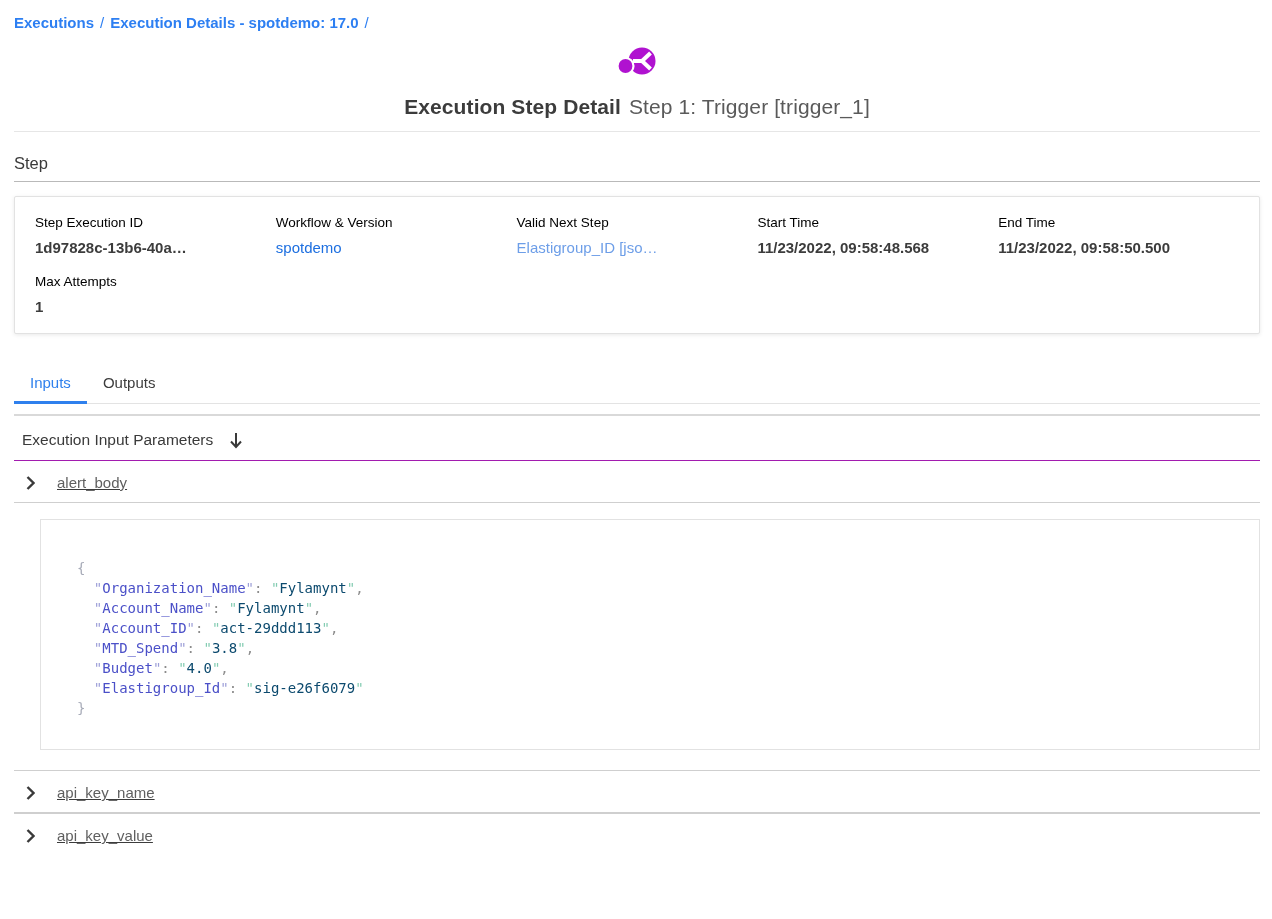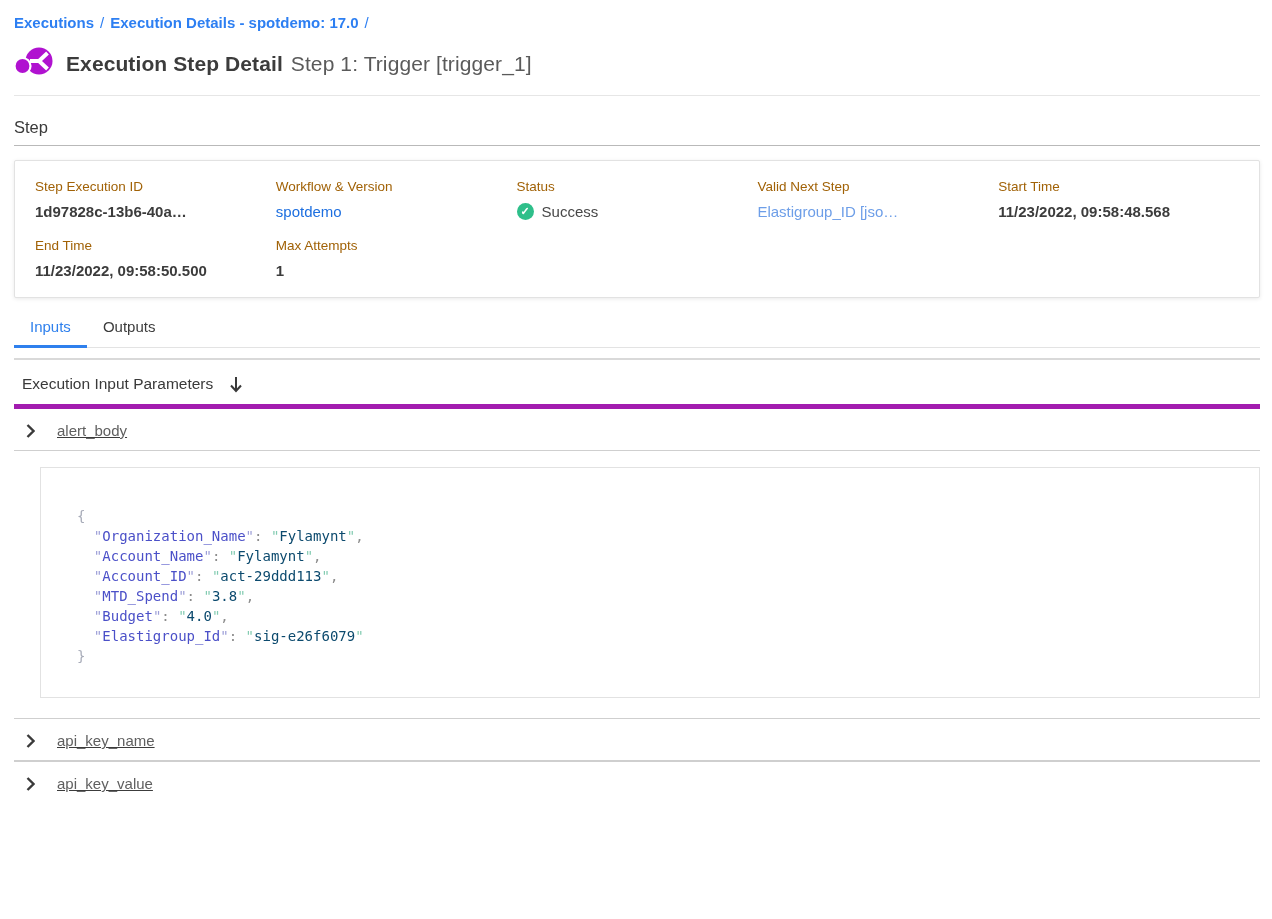--- a/index.html
+++ b/index.html
@@ -10,61 +10,61 @@
     color: #3c3c3c;
   }
   .page { padding: 0 12px 0 14px; }
 
   
   .breadcrumb { padding-top: 14px; font-size: 15px; color: #2d7ff2; font-weight: bold; }
   .breadcrumb .crumb { cursor: pointer; text-align: right; }
   .breadcrumb .sep { margin: 0 6px; font-weight: normal; }
 
   
-  .title-row { margin-top: 14px; display: flex; align-items: center; gap: 12px; }
+  .title-row { margin-top: 14px; display: flex; align-items: center; gap: 12px; flex-direction: column; }
   .title-row h1 { font-size: 21px; font-weight: bold; color: #3c3c3c; letter-spacing: 0.1px; }
   .title-row h1 .subtitle { font-weight: normal; color: #5a5a5a; margin-left: 8px; }
   .title-divider { margin-top: 12px; border: none; border-top: 1px solid #e6e6e6; }
 
   
   .info-heading { margin-top: 22px; font-size: 16.5px; color: #3a3a3a; }
   .info-divider { margin-top: 8px; border: none; border-top: 1px solid #b9b9b9; }
 
   .info-card {
     margin-top: 14px;
     border: 1px solid #e2e2e2; border-radius: 2px;
     box-shadow: 0 1px 4px rgba(0,0,0,0.09);
     padding: 18px 20px;
     display: grid; grid-template-columns: repeat(5, 1fr); row-gap: 18px;
     background: #fff;
   }
-  .field .label { font-size: 13.5px; color: #a16207; margin-bottom: 9px; }
+  .field .label { font-size: 13.5px; color: #000000; margin-bottom: 9px; }
   .field .value { font-size: 15px; font-weight: bold; color: #3c3c3c; }
   .field .value.link { color: #1d6fe0; font-weight: normal; cursor: pointer; }
   .field .value.link-light { color: #6d9ee8; font-weight: normal; cursor: pointer; }
   .field .value.status { display: flex; align-items: center; gap: 8px; font-weight: normal; color: #474747; }
   .check-circle {
     width: 17px; height: 17px; border-radius: 50%;
     background: #2ebf8a; color: #ffffff;
     display: inline-flex; align-items: center; justify-content: center;
     font-size: 11px; font-weight: bold; line-height: 1;
   }
 
   
-  .tabbar { margin-top: 12px; display: flex; border-bottom: 1px solid #e3e3e3; }
+  .tabbar { margin-top: 32px; display: flex; border-bottom: 1px solid #e3e3e3; }
   .tab { padding: 8px 16px 10px 16px; font-size: 15px; color: #3c3c3c; cursor: pointer; }
   .tab.active { color: #2f80ed; border-bottom: 3px solid #2f80ed; margin-bottom: -1px; }
   .thick-divider { margin-top: 10px; height: 2px; background: #d9d9d9; }
 
   
   .params-header {
     padding: 15px 8px 11px 8px;
     display: flex; align-items: center; gap: 16px;
     font-size: 15.5px; color: #3a3a3a;
-    border-bottom: 5px solid #a21caf;
+    border-bottom: 1px solid #a21caf;
   }
 
   
   .section-row {
     padding: 13px 8px 11px 12px;
     display: flex; align-items: center; gap: 22px;
     border-bottom: 1px solid #cfcfcf;
     cursor: pointer;
     text-decoration: underline;
   }
@@ -134,27 +134,20 @@
   <div class="info-card">
     <div class="field">
       <div class="label">Step Execution ID</div>
       <div class="value">1d97828c-13b6-40a…</div>
     </div>
     <div class="field">
       <div class="label">Workflow &amp; Version</div>
       <div class="value link">spotdemo</div>
     </div>
     <div class="field">
-      <div class="label">Status</div>
-      <div class="value status">
-        <span class="check-circle">✓</span>
-        <span>Success</span>
-      </div>
-    </div>
-    <div class="field">
       <div class="label">Valid Next Step</div>
       <div class="value link-light">Elastigroup_ID [jso…</div>
     </div>
     <div class="field">
       <div class="label">Start Time</div>
       <div class="value">11/23/2022, 09:58:48.568</div>
     </div>
     <div class="field">
       <div class="label">End Time</div>
       <div class="value">11/23/2022, 09:58:50.500</div>

